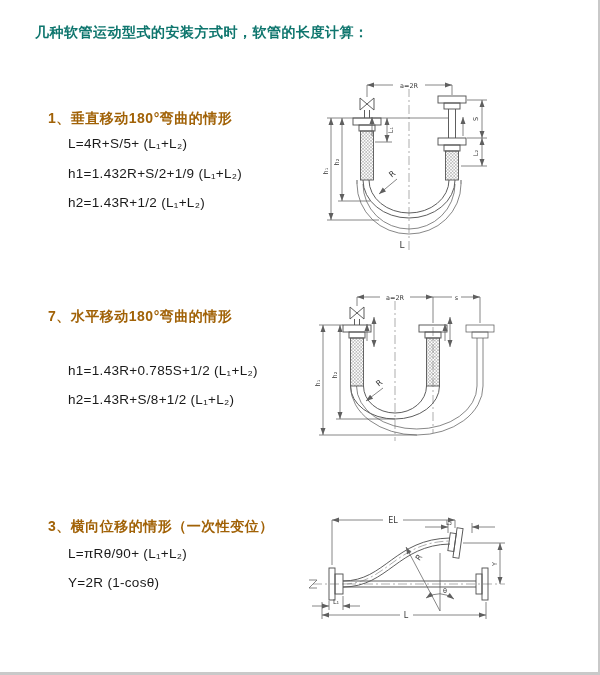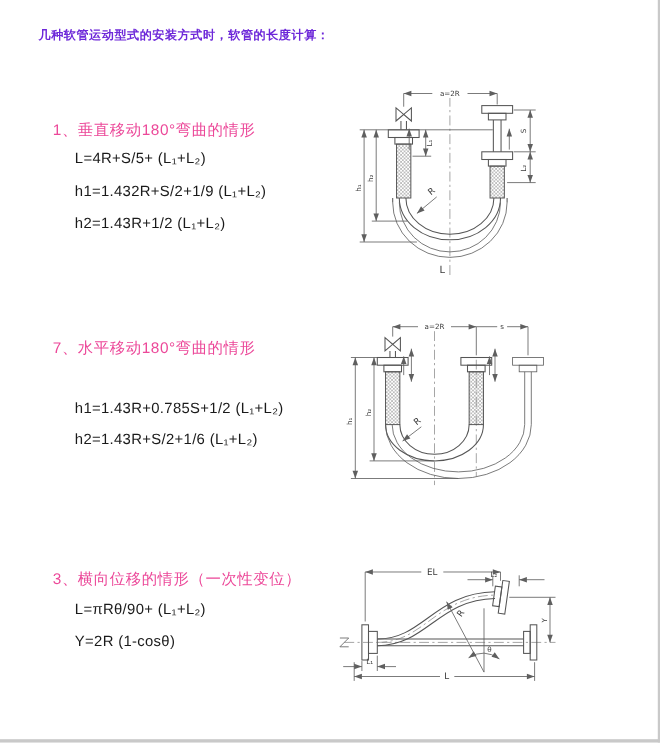--- a/index.html
+++ b/index.html
@@ -3,25 +3,25 @@
 <meta charset="utf-8">
 <style>
   * { margin:0; padding:0; box-sizing:border-box; }
   body { background:#e8e8e8; font-family:"Liberation Sans","DejaVu Sans",sans-serif; }
   #page {
     position:relative; width:600px; height:675px; background:#ffffff;
     border-right:2px solid #c9c9c9; border-bottom:3px solid #c9c9c9;
     overflow:hidden; color:#222;
   }
   .title {
-    position:absolute; left:35px; top:24px; font-size:11px; font-weight:700;
-    letter-spacing:0.5px; color:#6d28d9;
+    position:absolute; left:35px; top:24px; font-size:14px; font-weight:700;
+    letter-spacing:0.5px; color:#0f766e;
   }
   .sec-heading {
-    position:absolute; left:48px; font-size:14px; font-weight:400; color:#ec4899;
+    position:absolute; left:48px; font-size:14px; font-weight:700; color:#a16207;
     letter-spacing:0.5px;
   }
   .formula {
     position:absolute; left:68px; font-size:13.5px; color:#1a1a1a; letter-spacing:0.3px;
   }
   svg.diagram { position:absolute; overflow:visible; }
   svg .ln  { stroke:#5f5f5f; fill:none; stroke-width:0.75; }
   svg .ln2 { stroke:#555555; fill:none; stroke-width:0.95; }
   svg .dash { stroke:#777; fill:none; stroke-width:0.6; stroke-dasharray:9 3 2 3; }
   svg text { fill:#3a3a3a; font-family:"DejaVu Sans",sans-serif; }
@@ -112,21 +112,21 @@
     <line class="ln" x1="167" y1="28" x2="167" y2="66" marker-start="url(#a1)" marker-end="url(#a1)"></line>
     <text class="dimtxt" x="163" y="47" text-anchor="middle" transform="rotate(-90 163 47)">S</text>
     <line class="ln" x1="167" y1="66" x2="167" y2="94" marker-start="url(#a1)" marker-end="url(#a1)"></line>
     <text class="dimtxt" x="163" y="81" text-anchor="middle" transform="rotate(-90 163 81)">L₂</text>
 
     <text class="bigtxt" x="87" y="176" text-anchor="middle">L</text>
   </svg>
 
   <div class="sec-heading" style="top:308px">7、水平移动180°弯曲的情形</div>
   <div class="formula" style="top:363px">h1=1.43R+0.785S+1/2 (L₁+L₂)</div>
-  <div class="formula" style="top:392px">h2=1.43R+S/2+1/6 (L₁+L₂)</div>
+  <div class="formula" style="top:392px">h2=1.43R+S/8+1/2 (L₁+L₂)</div>
 
   <svg class="diagram" style="left:310px; top:283px" width="290" height="178" viewBox="0 0 290 178">
     <defs>
       <marker id="a2" viewBox="0 0 8 6" markerWidth="8" markerHeight="6" refX="7.5" refY="3" orient="auto-start-reverse" markerUnits="userSpaceOnUse">
         <path d="M0.5,0.5 L7.5,3 L0.5,5.5 Z" fill="#5f5f5f"></path>
       </marker>
       <pattern id="braid2" width="3.2" height="3.2" patternUnits="userSpaceOnUse">
         <path d="M0,3.2 L3.2,0 M0,0 L3.2,3.2" stroke="#8a8a8a" stroke-width="0.45"></path>
       </pattern>
     </defs>

